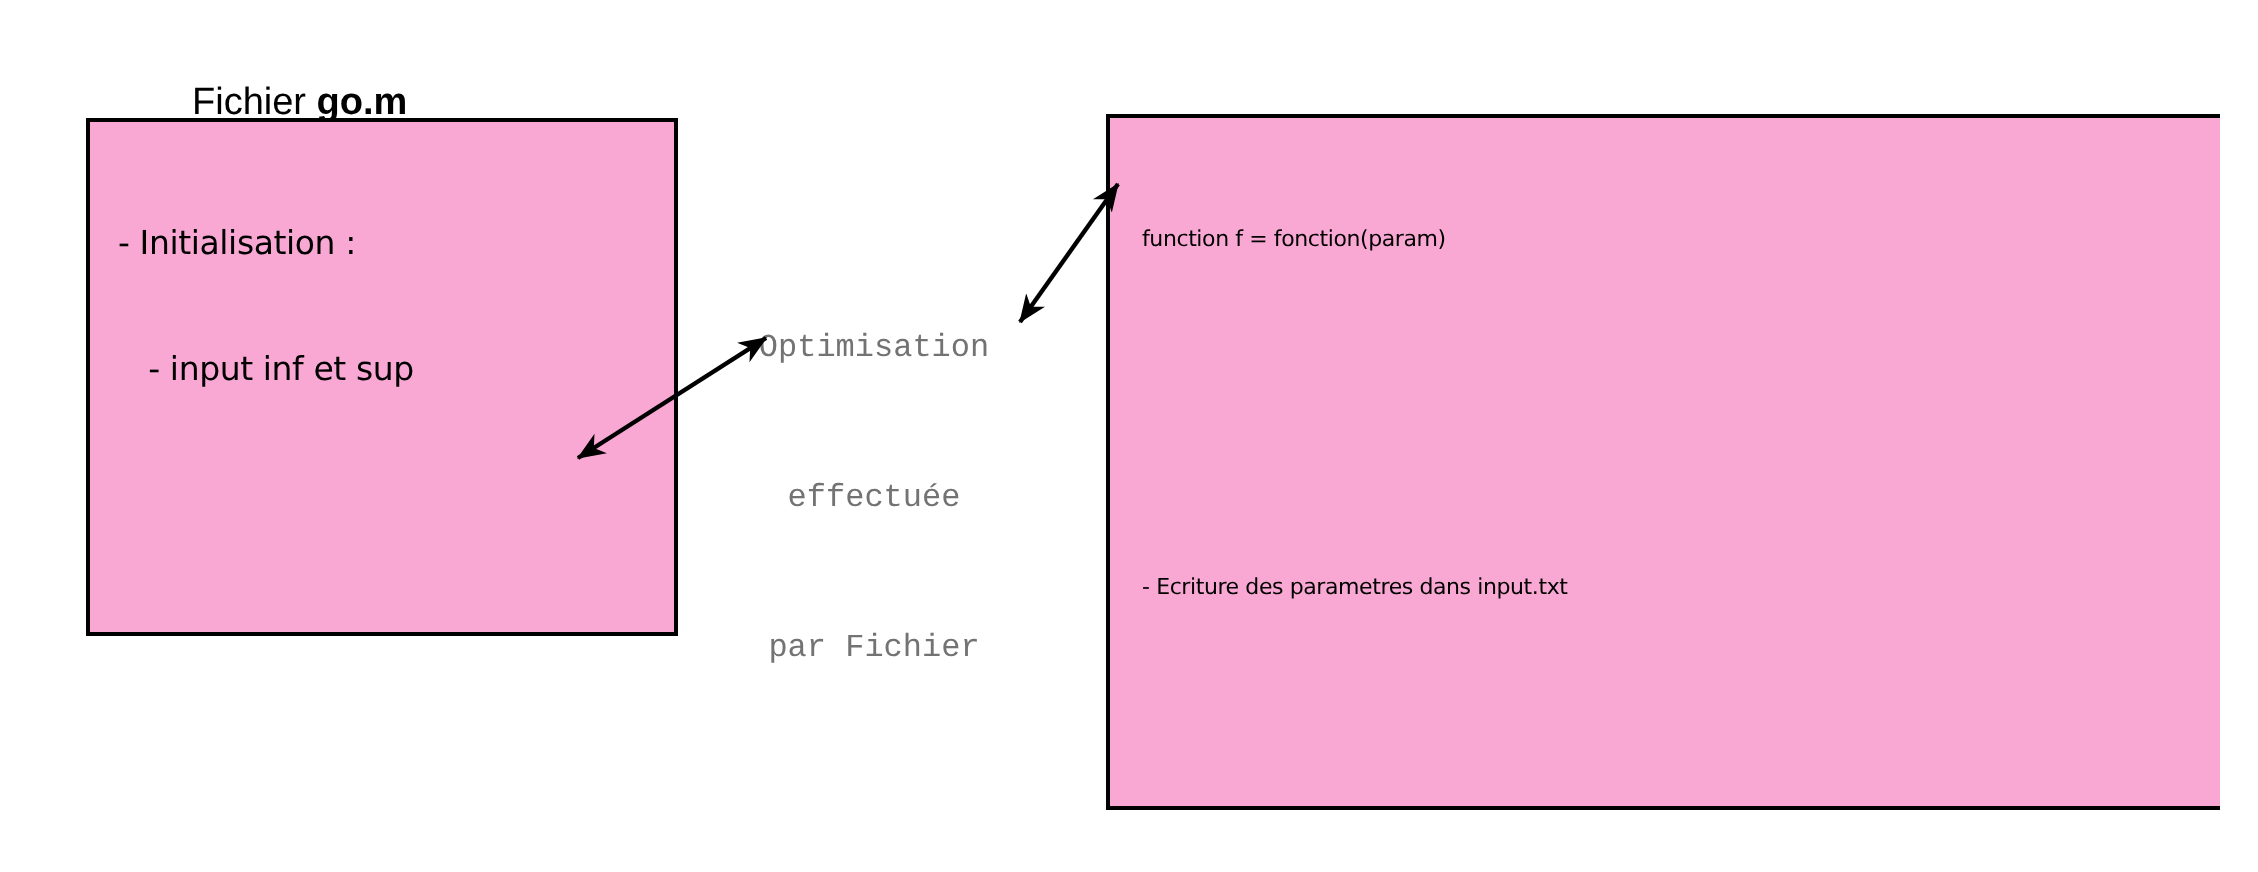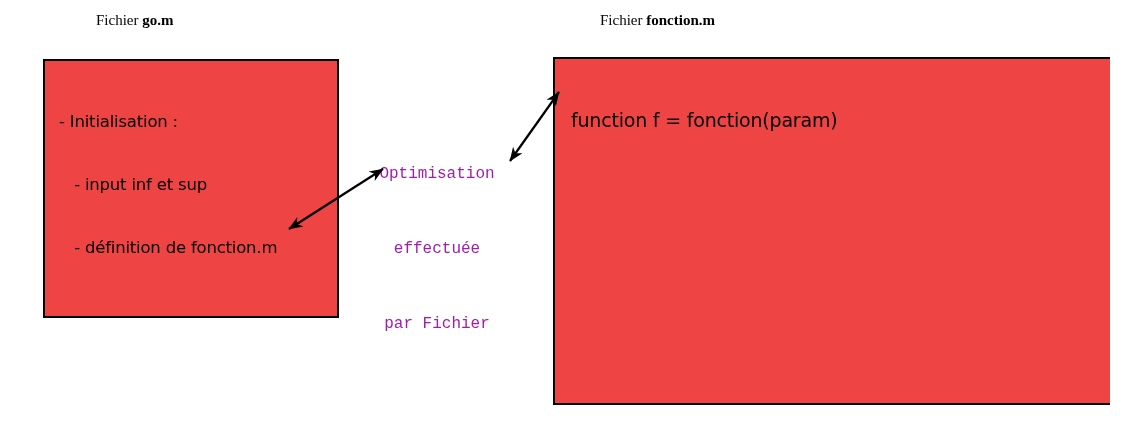--- a/index.html
+++ b/index.html
@@ -19,37 +19,38 @@
   #canvas {
     position: absolute;
     inset: 0;
     width: 1129px;
     height: 436px;
   }
 
   
   .file-title {
     position: absolute;
-    font-family: Liberation Serif, serif;
-    font-size: 15px;
+    font-family: Liberation Sans, sans-serif;
+    font-size: 19px;
     line-height: 22px;
     color: #000;
     white-space: nowrap;
+    margin-top: 32px;
   }
   .file-title .lbl { font-weight: 400; }
   .file-title .name { font-weight: 700; }
 
   #title-go   { left: 96px;  top: 9px; }
   #title-fonc { left: 600px; top: 9px; }
 
   
   .code-box {
     position: absolute;
     box-sizing: border-box;
-    background: #ef4444;
+    background: #f9a8d4;
     border: 2px solid #000000;
   }
 
   #box-go {
     left: 43px;
     top: 59px;
     width: 296px;
     height: 259px;
   }
 
@@ -84,37 +85,37 @@
   }
   #go-lines .gap { height: 13px; }
 
   #fn-lines {
     position: absolute;
     left: 16px;
     top: 10px;
     right: 4px;
   }
   #fn-lines .ln {
-    font-size: 19px;
+    font-size: 11px;
     line-height: 26px;
     white-space: pre;
   }
   #fn-lines .gap { height: 17px; }
 
   
   #center-caption {
     position: absolute;
     left: 352px;
     top: 112px;
     width: 170px;
     text-align: center;
     font-family: "Liberation Mono", "DejaVu Sans Mono", monospace;
     font-size: 16px;
     line-height: 25px;
-    color: #a21caf;
+    color: #737373;
     white-space: pre;
   }
 
   
   #arrows {
     position: absolute;
     left: 0;
     top: 0;
     width: 1129px;
     height: 436px;
@@ -123,41 +124,38 @@
 </style>
 </head>
 <body>
 
 <div id="canvas">
 
   <div class="file-title" id="title-go">
     <span class="lbl">Fichier </span><span class="name">go.m</span>
   </div>
 
-  <div class="file-title" id="title-fonc">
-    <span class="lbl">Fichier </span><span class="name">fonction.m</span>
-  </div>
 
   <div class="code-box" id="box-go">
     <div id="go-lines" class="hand">
       <div class="ln">- Initialisation :</div>
       <div class="ln">   - input inf et sup</div>
-      <div class="ln">   - définition de fonction.m</div>
       <div class="gap"></div>
       
       
       
     </div>
   </div>
 
   <div class="code-box" id="box-fonction">
     <div id="fn-lines" class="hand">
       <div class="ln">function f = fonction(param)</div>
       <div class="gap"></div>
       <div class="gap"></div>
+      <div class="ln">- Ecriture des parametres dans input.txt</div>
       <div class="gap"></div>
       
       
       
       
       
       
       
       
     </div>

